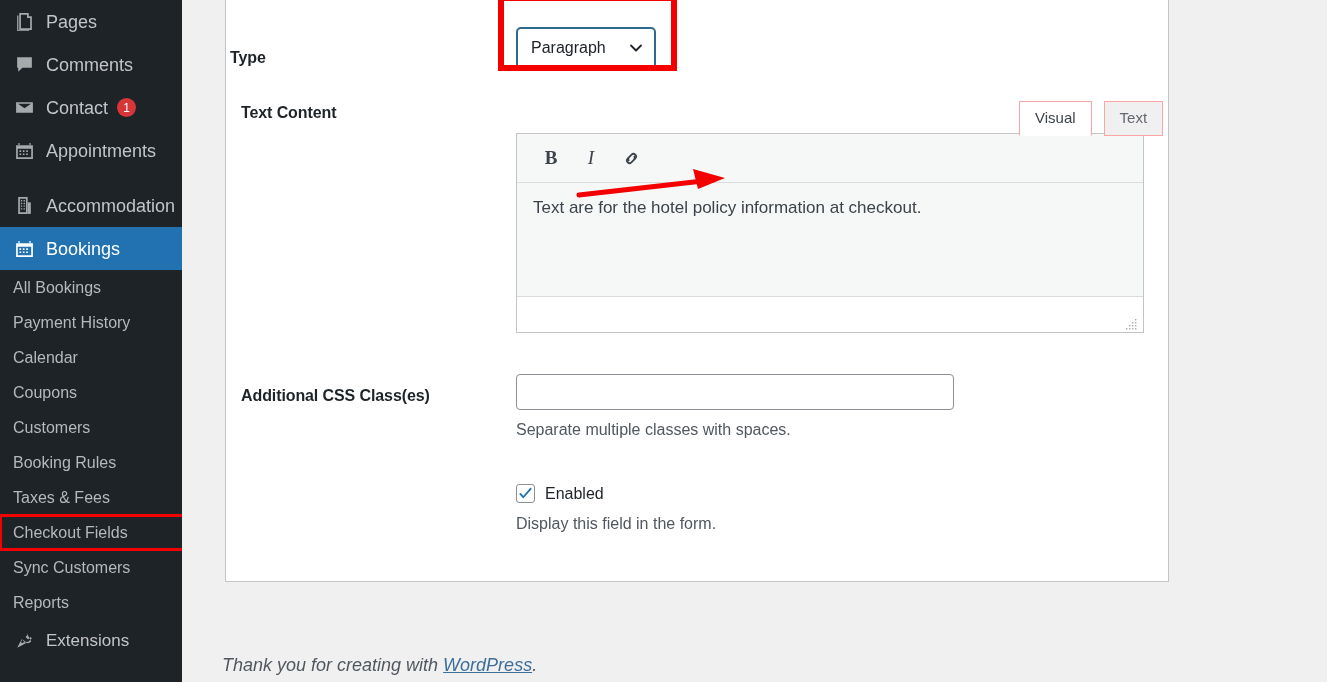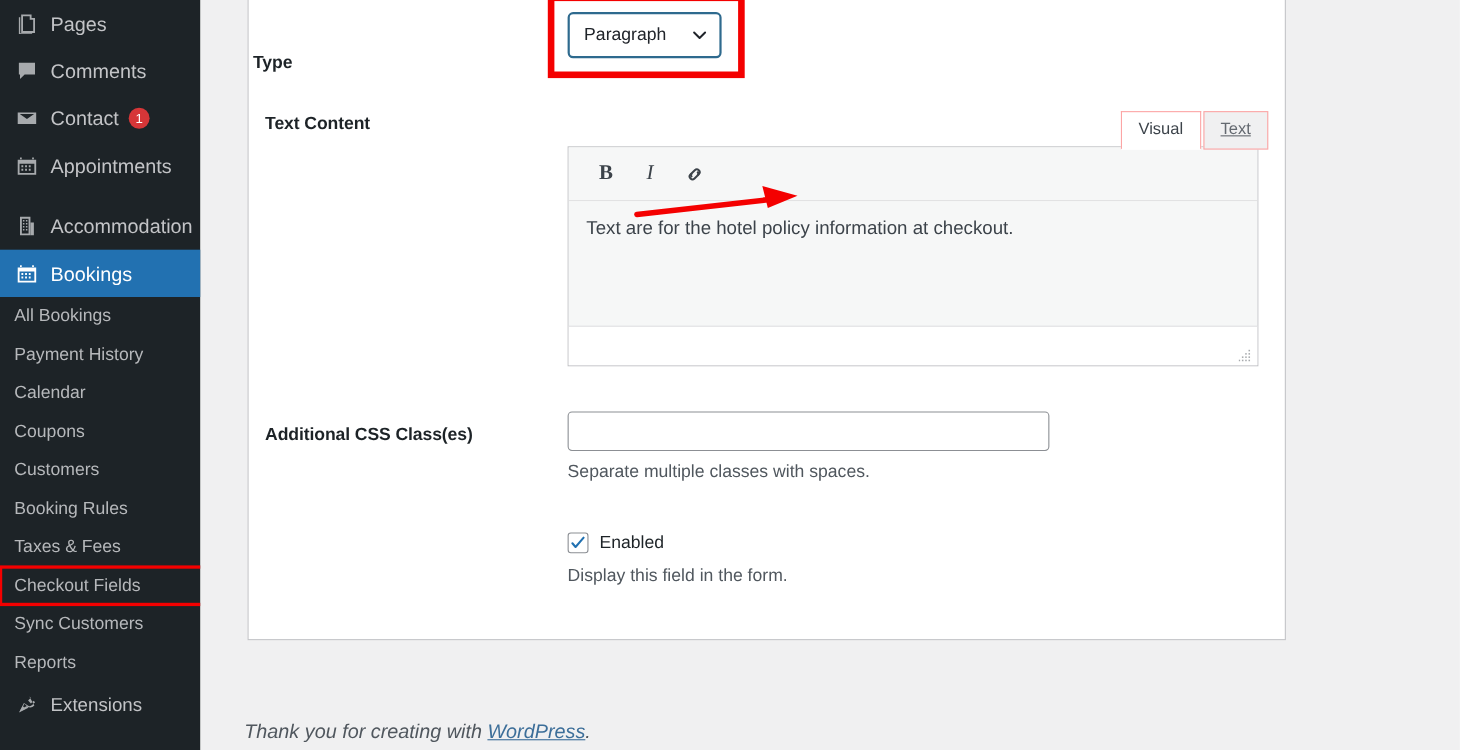--- a/index.html
+++ b/index.html
@@ -153,21 +153,21 @@
     font-weight: bold;
     color: #1d2327;
     letter-spacing: -0.1px;
   }
 
   
   #type-label { left: 4px; top: 39px; margin-top: 21px; }
   #type-select-wrap {
     position: absolute;
     left: 290px;
-    top: 22px;
+    top: 38px;
     width: 140px;
     height: 42px;
   }
   #type-select {
     width: 100%;
     height: 100%;
     box-sizing: border-box;
     border: 2px solid #2e6a8e;
     border-radius: 5px;
     background: #fff;
@@ -219,21 +219,21 @@
     cursor: pointer;
     line-height: 1.2;
   }
   .etab.active {
     background: #fff;
     border-bottom-color: #fff;
     color: #3c434a;
     position: relative;
     z-index: 2;
   }
-  .etab + .etab { margin-left: 2px; text-decoration: underline; }
+  .etab + .etab { margin-left: 12px; }
 
   #editor {
     position: absolute;
     left: 290px;
     top: 144px;
     width: 628px;
     height: 200px;
     border: 1px solid #c3c4c7;
     box-sizing: border-box;
     background: #fff;

